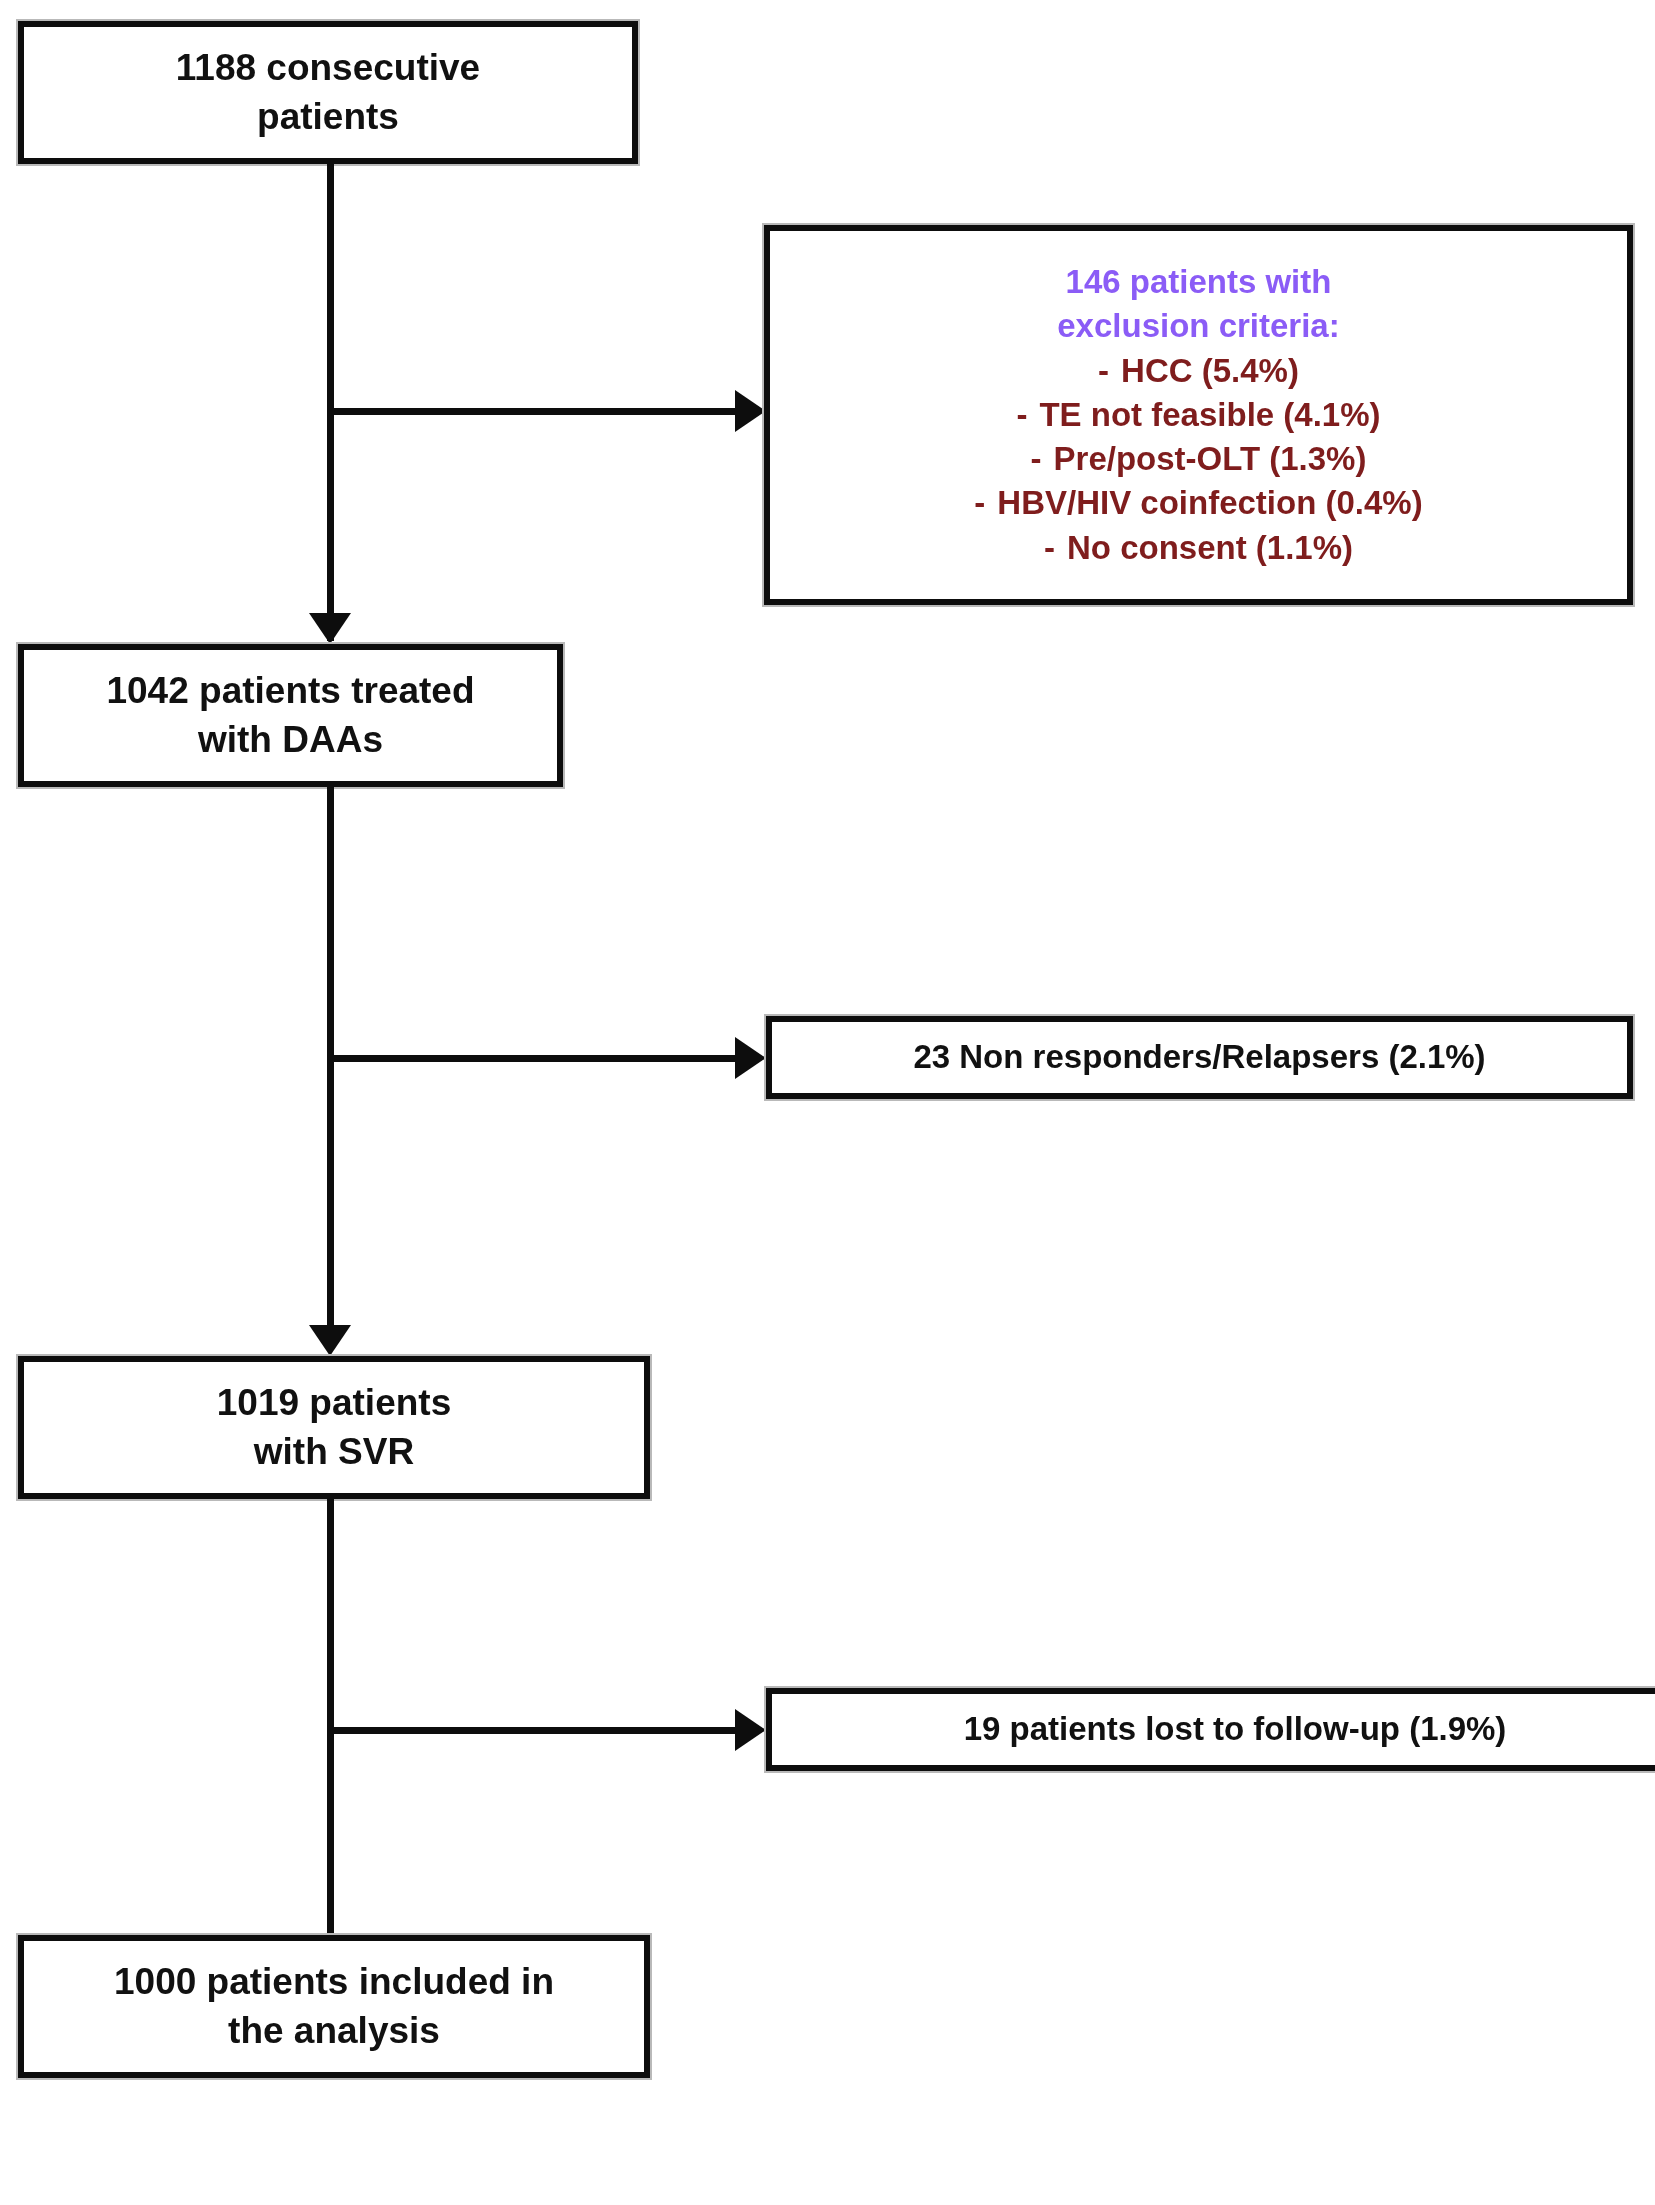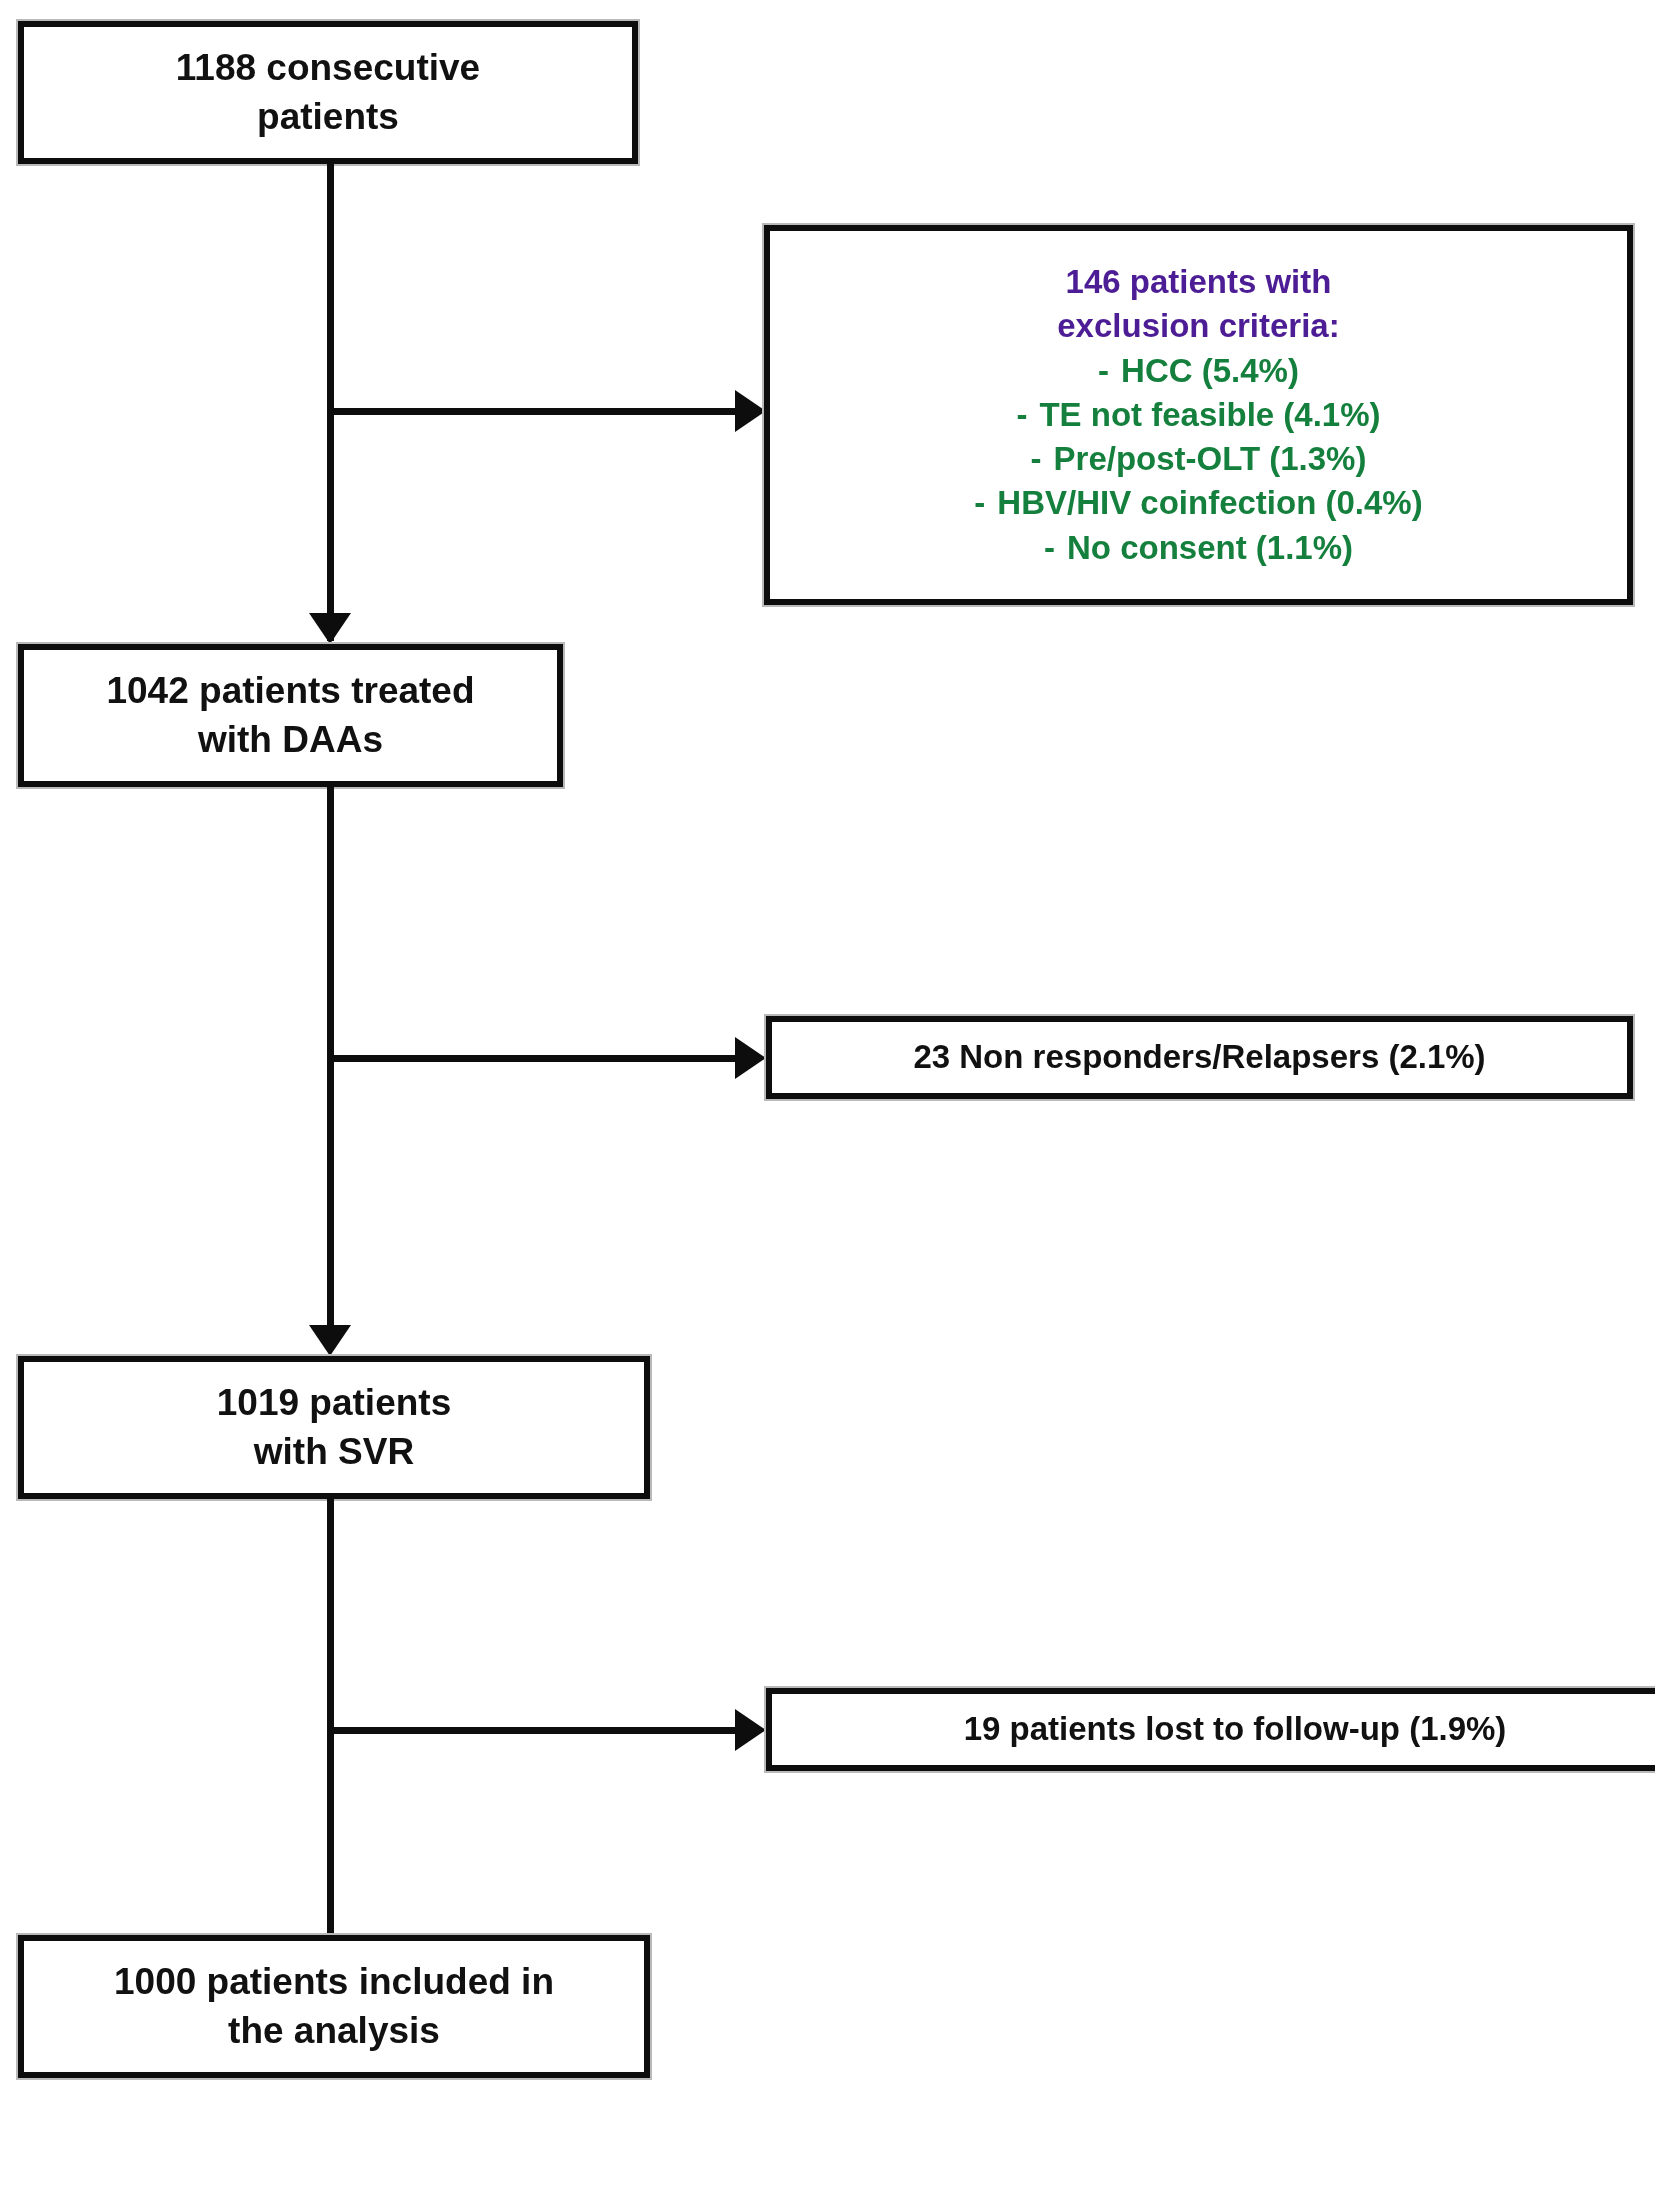--- a/index.html
+++ b/index.html
@@ -38,35 +38,35 @@
     white-space: pre-line;
   }
 
   .node.primary .node-inner { font-size: 37px; }
   .node.side .node-inner    { font-size: 33px; }
 
   
   .excl-title {
     font-weight: bold;
     font-size: 33px;
-    color: #4c1d95;
+    color: #8b5cf6;
     line-height: 1.34;
     text-align: center;
     white-space: pre-line;
   }
   .excl-list {
     list-style: none;
     margin: 0;
     padding: 0;
     text-align: center;
   }
   .excl-list li {
     font-weight: bold;
     font-size: 33px;
-    color: #15803d;
+    color: #7f1d1d;
     line-height: 1.34;
     white-space: nowrap;
   }
   .excl-list li .bullet {
     display: inline-block;
     padding-right: 12px;
     font-weight: bold;
   }
 
   

